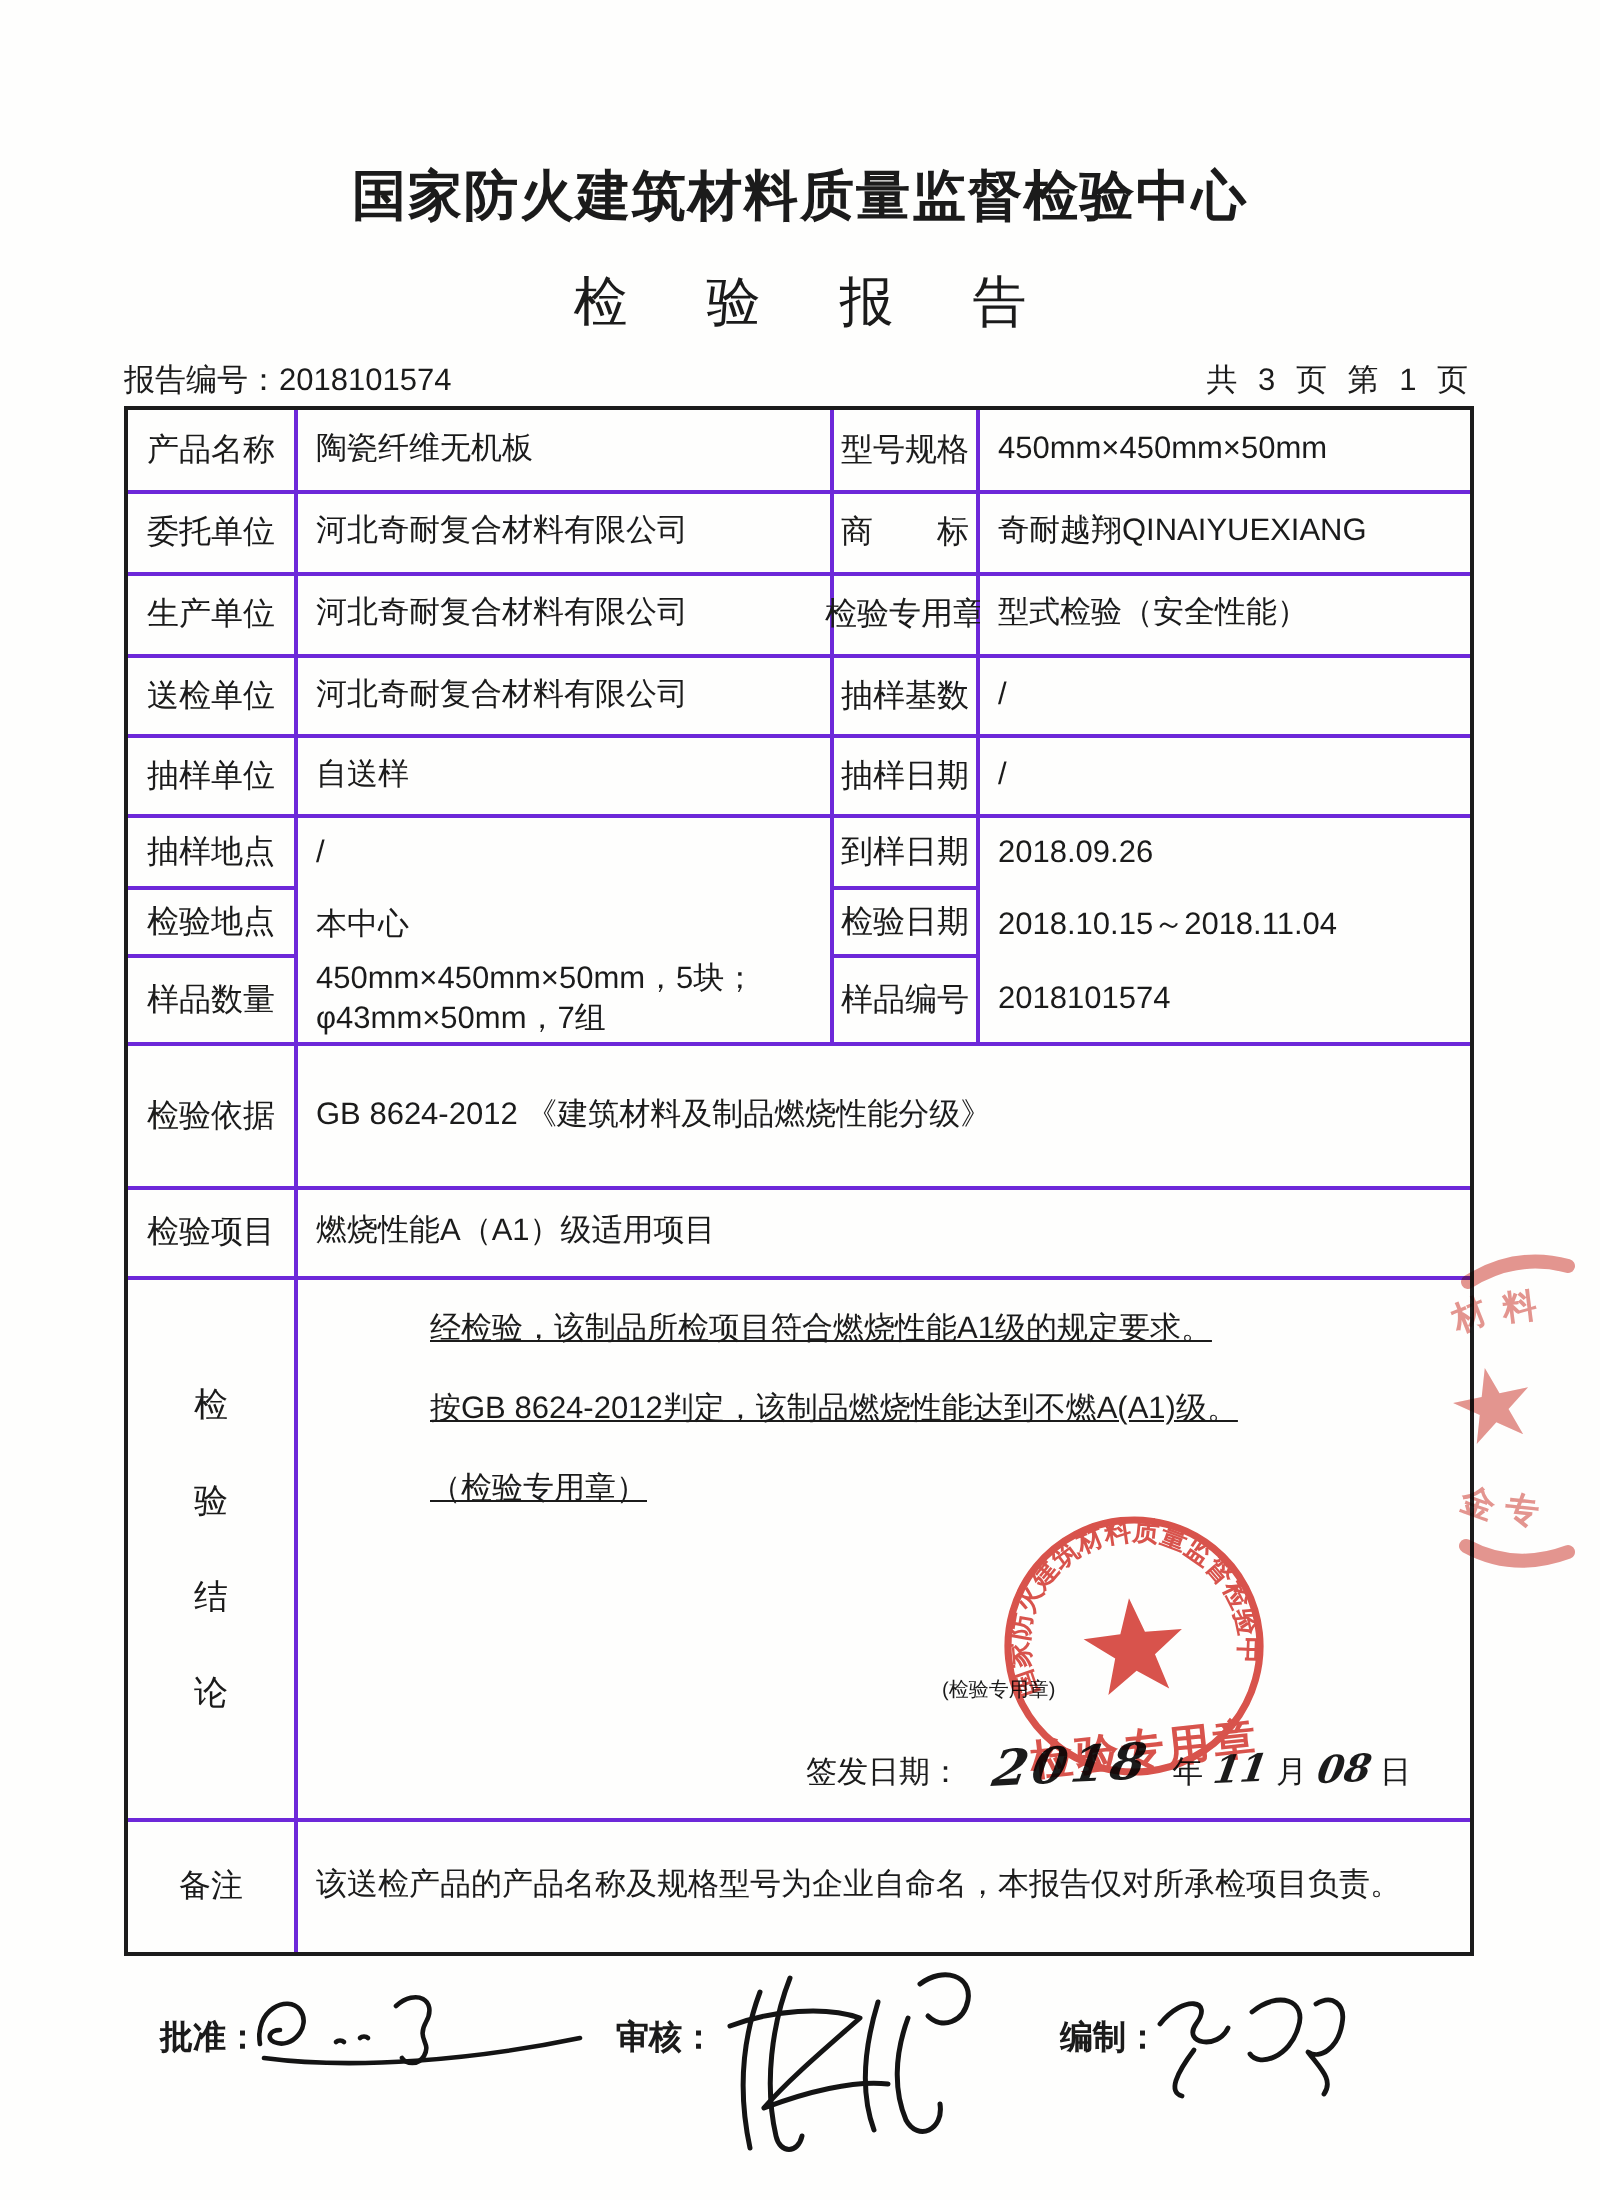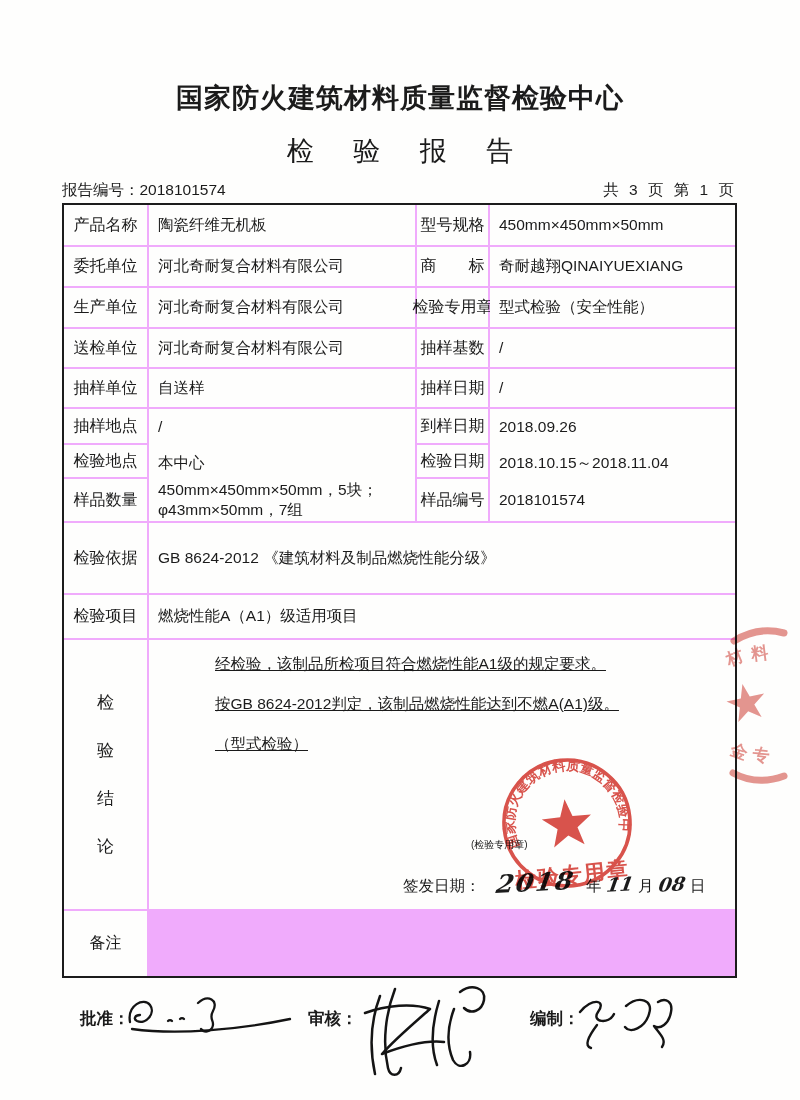--- a/index.html
+++ b/index.html
@@ -10,21 +10,21 @@
             font-size:27px;font-weight:bold;letter-spacing:1px;}
   .doc-title{position:absolute;top:133px;left:0;width:100%;text-align:center;
              font-size:27px;font-weight:normal;letter-spacing:16px;text-indent:16px;}
   .meta{position:absolute;top:180px;left:62px;width:675px;display:flex;
         justify-content:space-between;font-size:15.5px;}
   .meta .pgn{letter-spacing:3px;}
 
   .tbl{position:absolute;left:62px;top:203px;width:675px;height:775px;
        display:grid;grid-template-columns:83px 266px 71px 1fr;
        grid-template-rows:40px 39px 39px 38px 38px 34px 32px 42px 70px 43px 269px 1fr;
-       gap:2px;background:#f0abfc;border:2px solid #1c1c1c;box-sizing:border-box;}
+       gap:2px;background:#6d28d9;border:2px solid #1c1c1c;box-sizing:border-box;}
   .cell{background:#fefefd;display:flex;align-items:center;font-size:16px;overflow:visible;}
   .lab{justify-content:center;text-align:center;white-space:pre;}
   .val{padding:18px 9px;white-space:pre-wrap;font-size:15.5px;line-height:1.3;}
   .span3{grid-column:2/5;}
   .concl-label{flex-direction:column;justify-content:center;gap:25px;font-size:17px;}
   .concl{position:relative;display:block;}
   .concl p{position:absolute;margin:0;font-size:15.5px;white-space:pre;text-decoration:underline;}
   .p1{left:66px;top:14px;} .p2{left:66px;top:54px;} .p3{left:66px;top:94px;}
   .stamp-note{position:absolute;left:322px;top:198px;font-size:10px;white-space:pre;}
   .issue-line{position:absolute;left:254px;top:228px;display:flex;align-items:baseline;font-size:15.5px;white-space:pre;}
@@ -106,34 +106,35 @@
 
     <div class="cell lab concl-label">
       <span>检</span>
       <span>验</span>
       <span>结</span>
       <span>论</span>
     </div>
     <div class="cell concl span3">
       <p class="p1">经检验，该制品所检项目符合燃烧性能A1级的规定要求。</p>
       <p class="p2">按GB 8624-2012判定，该制品燃烧性能达到不燃A(A1)级。</p>
-      <p class="p3">（型式检验）</p>
+      <p class="p3">（检验专用章）</p>
       <div class="stamp-note">(检验专用章)</div>
       <div class="issue-line">
         <span>签发日期：</span>
         <span class="hw hw-year">2018</span>
         <span class="unit">年</span>
         <span class="hw hw-sm">11</span>
         <span class="unit">月</span>
         <span class="hw hw-sm">08</span>
         <span class="unit">日</span>
       </div>
     </div>
 
     <div class="cell lab">备注</div>
+    <div class="cell val span3">该送检产品的产品名称及规格型号为企业自命名，本报告仅对所承检项目负责。</div>
   </div>
 
   <div class="signoff-label" style="left:80px;">批准：</div>
   <div class="signoff-label" style="left:308px;">审核：</div>
   <div class="signoff-label" style="left:530px;">编制：</div>
 
   <svg class="sig-svg" style="left:122px;top:992px;" width="175" height="48" viewBox="0 0 175 48">
     <path d="M8,30 C5,13 22,5 28,13 C34,21 24,33 15,29 C11,27 13,23 18,23" stroke-width="2.3"></path>
     <path d="M46,29 c1,-1 3,-1 4,0 M58,27 c1,-1 3,-1 4,0" stroke-width="2.3"></path>
     <path d="M76,11 c10,-9 21,-3 15,8 c-5,9 3,10 -1,17 c-3,5 -9,4 -11,1" stroke-width="2.3"></path>

